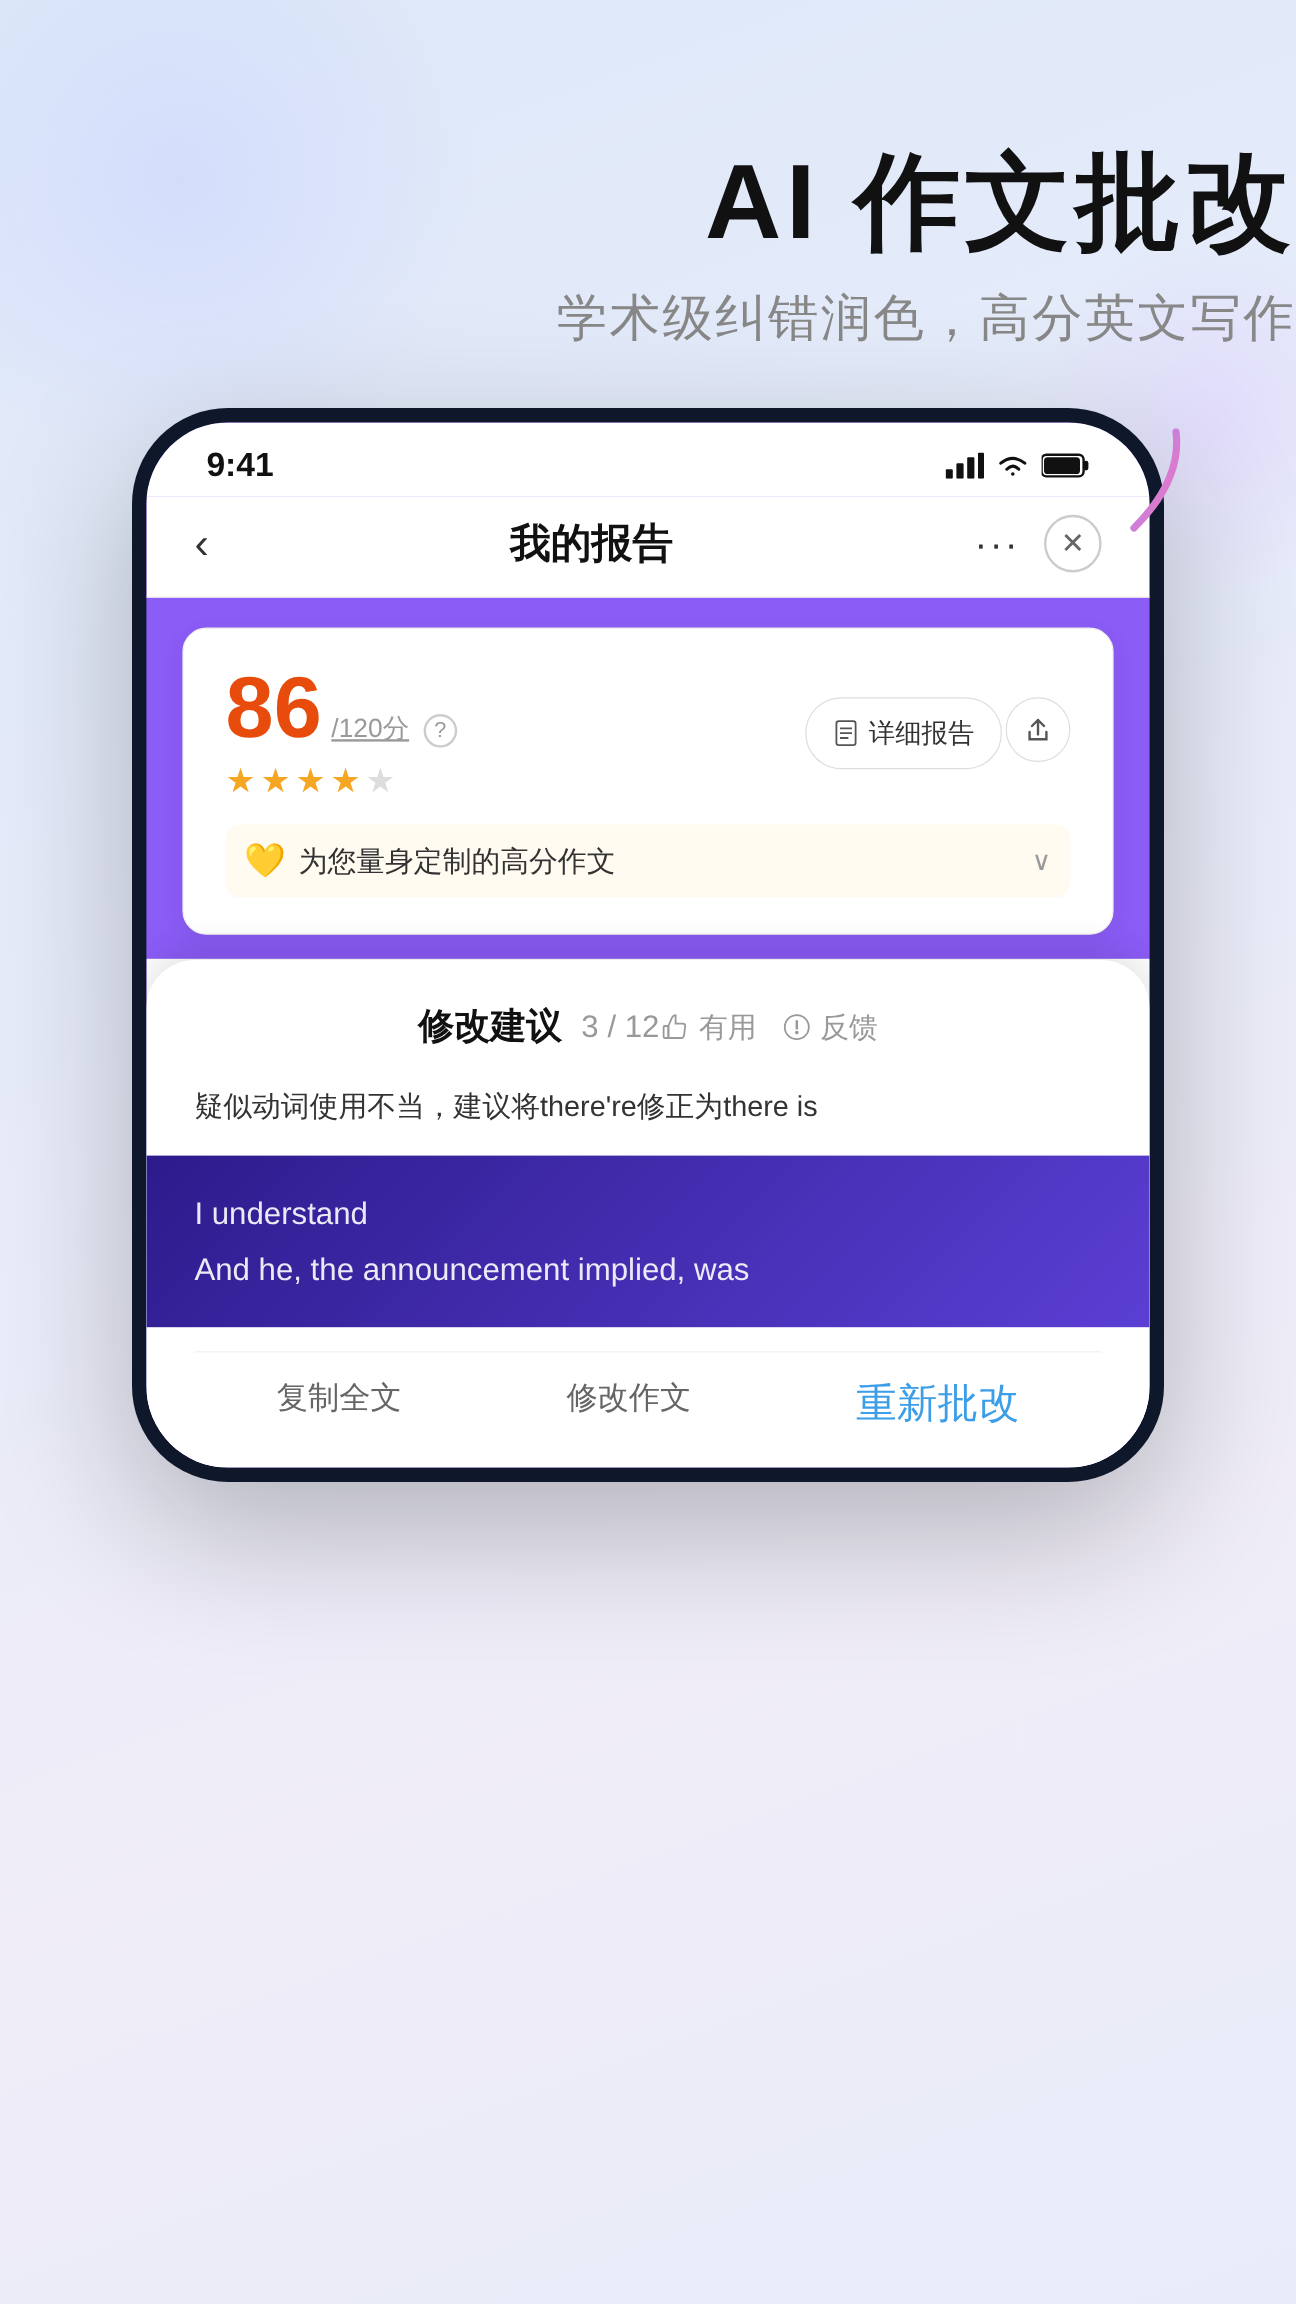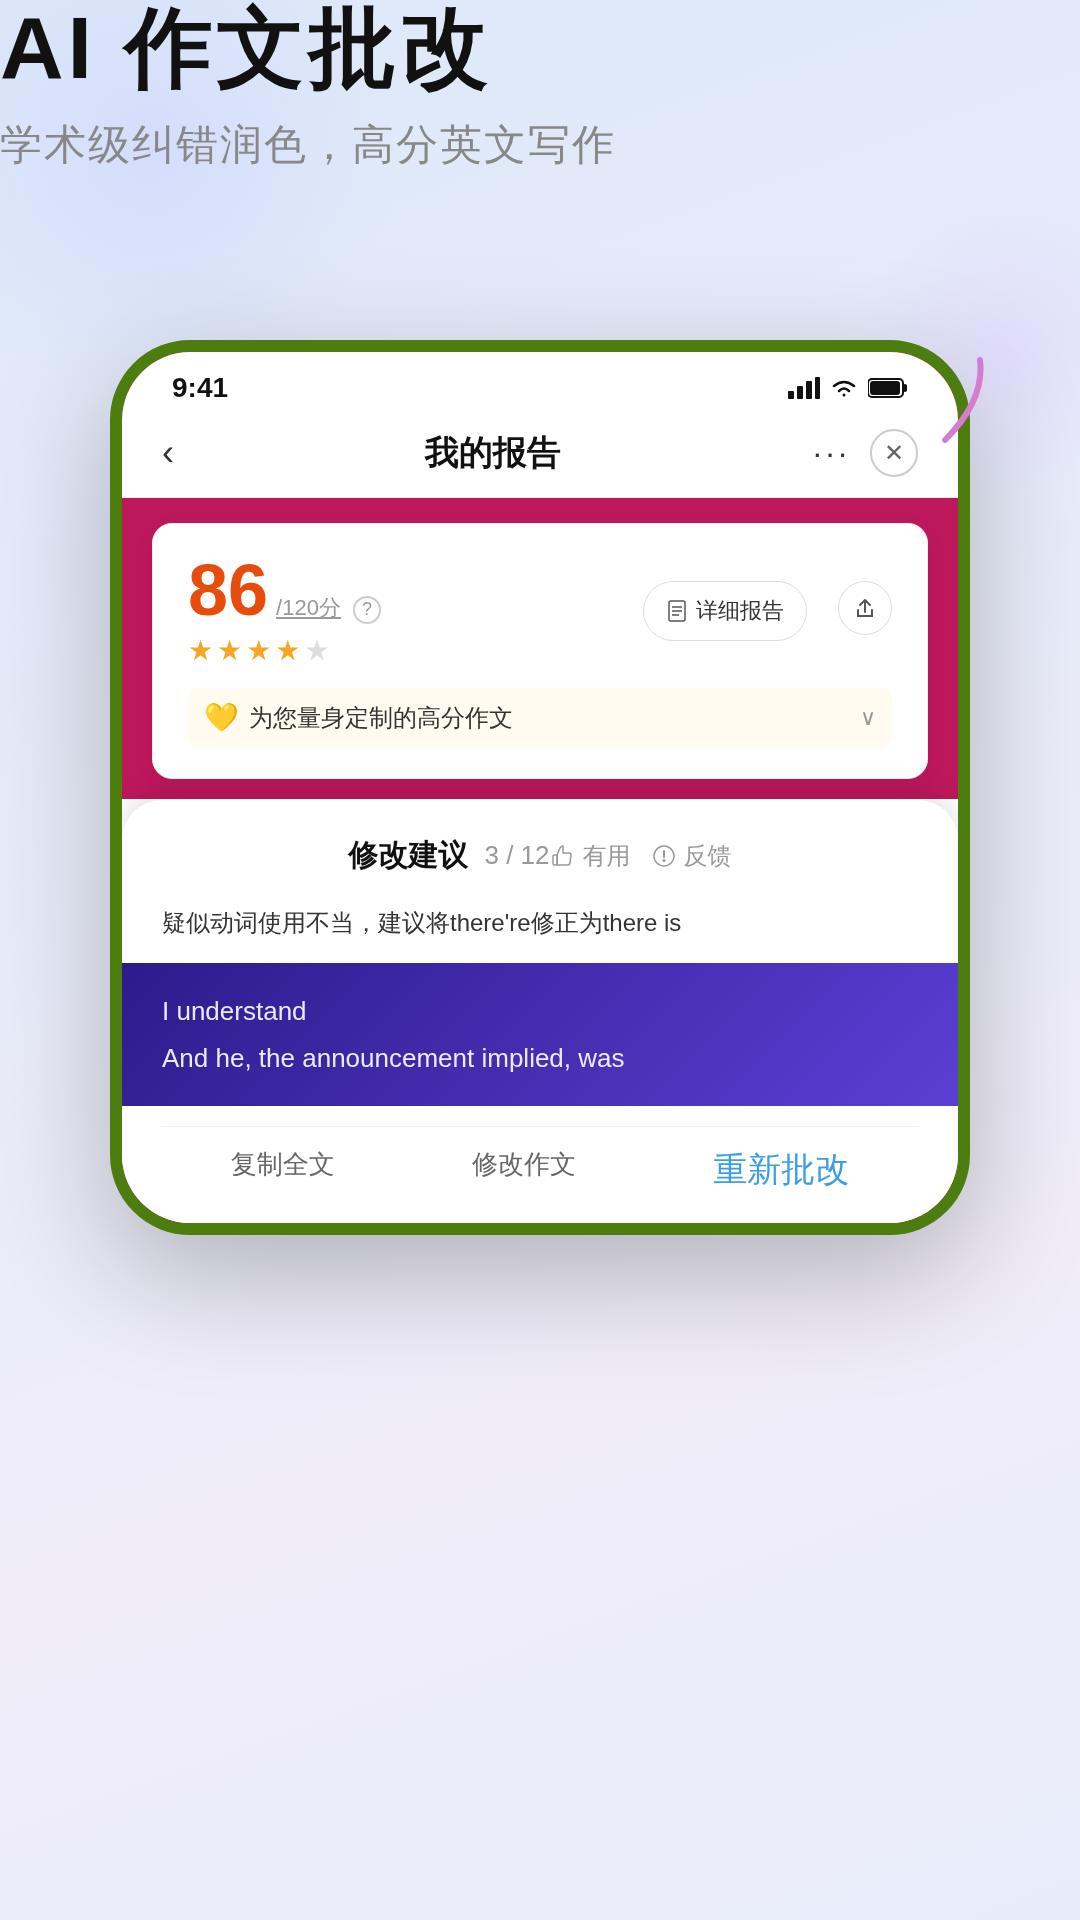--- a/index.html
+++ b/index.html
@@ -32,21 +32,22 @@
       content: '';
       position: absolute;
       top: 200px; right: -80px;
       width: 300px; height: 300px;
       background: radial-gradient(circle, rgba(220,200,255,0.4) 0%, transparent 70%);
       border-radius: 50%;
     }
 
     
     .header-section {
-      text-align: left;
+      padding-top: 120px;
+      text-align: right;
       position: relative;
       z-index: 2;
     }
     .main-title {
       font-size: 88px;
       font-weight: 900;
       color: #111;
       letter-spacing: 4px;
       line-height: 1.1;
     }
@@ -63,23 +64,23 @@
       position: absolute;
       top: 340px;
       left: 50%;
       transform: translateX(-50%);
       width: 860px;
       z-index: 3;
     }
 
     .phone-frame {
       width: 860px;
-      background: #be185d;
+      background: #8b5cf6;
       border-radius: 80px;
-      border: 12px solid #4d7c0f;
+      border: 12px solid #0f172a;
       overflow: hidden;
       box-shadow: 0 40px 120px rgba(0,0,0,0.25);
       position: relative;
     }
 
     
     .status-bar {
       display: flex;
       justify-content: space-between;
       align-items: center;
@@ -184,21 +185,21 @@
       display: flex;
       gap: 4px;
       margin-top: 8px;
     }
     .star { font-size: 28px; }
     .star-full { color: #f5a623; }
     .star-empty { color: #ddd; }
 
     .score-right {
       display: flex;
-      gap: 31px;
+      gap: 3px;
       justify-content: flex-end;
     }
     .btn-detail {
       display: flex;
       align-items: center;
       gap: 8px;
       padding: 14px 22px;
       border: 1.5px solid #ddd;
       border-radius: 30px;
       font-size: 22px;

